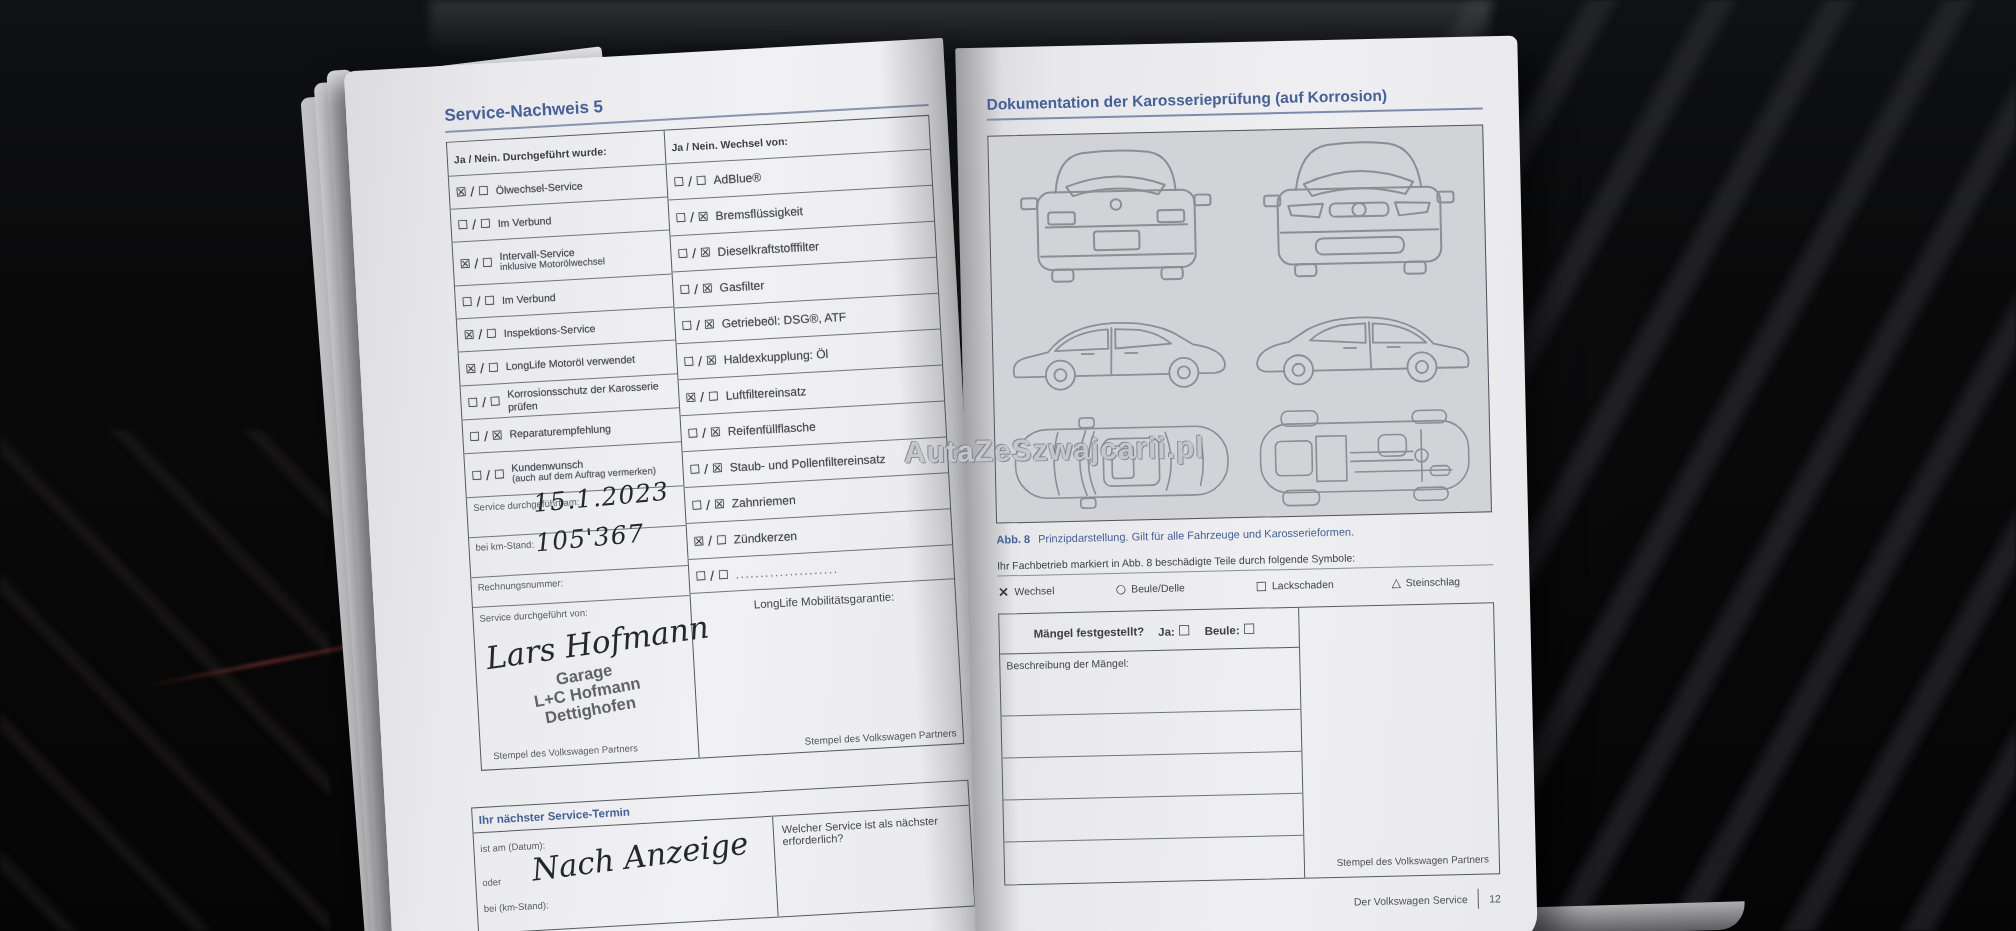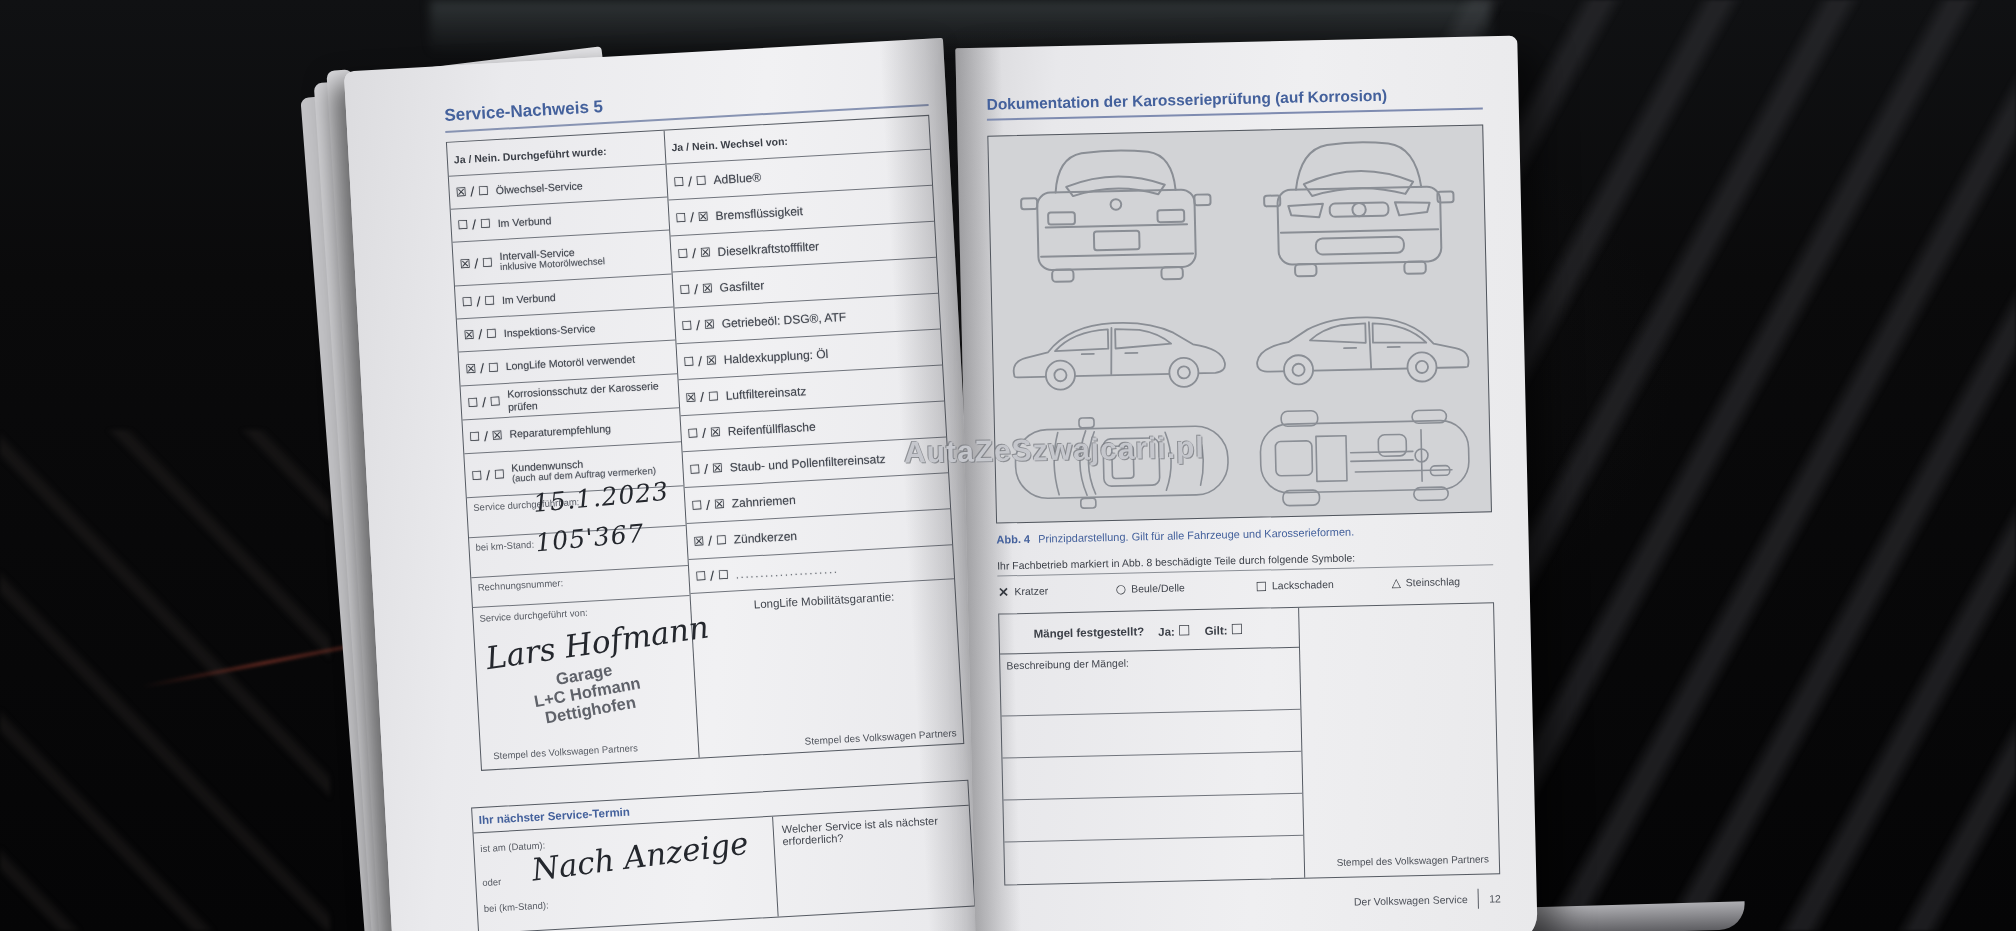--- a/index.html
+++ b/index.html
@@ -414,30 +414,30 @@
           <line x1="92" y1="52" x2="150" y2="52"></line>
           <rect x="118" y="28" width="26" height="20" rx="6"></rect>
           <line x1="158" y1="24" x2="158" y2="72"></line>
           <circle cx="158" cy="48" r="6"></circle>
           <line x1="96" y1="62" x2="186" y2="62"></line>
           <rect x="166" y="58" width="18" height="9" rx="4"></rect>
         </svg>
       </div>
 
       <div class="rp-caption blue">
-        <b>Abb. 4</b>
+        <b>Abb. 8</b>
         <span>Prinzipdarstellung. Gilt für alle Fahrzeuge und Karosserieformen.</span>
       </div>
 
       <div class="sym-intro">Ihr Fachbetrieb markiert in Abb. 8 beschädigte Teile durch folgende Symbole:</div>
 
       <div class="sym-row">
         <span class="sym k">
           <span class="g">×</span>
-          <span>Kratzer</span>
+          <span>Wechsel</span>
         </span>
         <span class="sym b">
           <span class="g">○</span>
           <span>Beule/Delle</span>
         </span>
         <span class="sym l">
           <span class="g">□</span>
           <span>Lackschaden</span>
         </span>
         <span class="sym s">
@@ -448,21 +448,21 @@
 
       <div class="def-table">
         <div class="def-left">
           <div class="def-head">
             <span>Mängel festgestellt?</span>
             <span>
               <span>Ja:</span>
               <span class="bx">☐</span>
             </span>
             <span>
-              <span>Gilt:</span>
+              <span>Beule:</span>
               <span class="bx">☐</span>
             </span>
           </div>
           <div class="def-desc">Beschreibung der Mängel:</div>
           <div class="def-row"></div>
           <div class="def-row"></div>
           <div class="def-row"></div>
           <div class="def-row"></div>
         </div>
         <div class="def-right">

